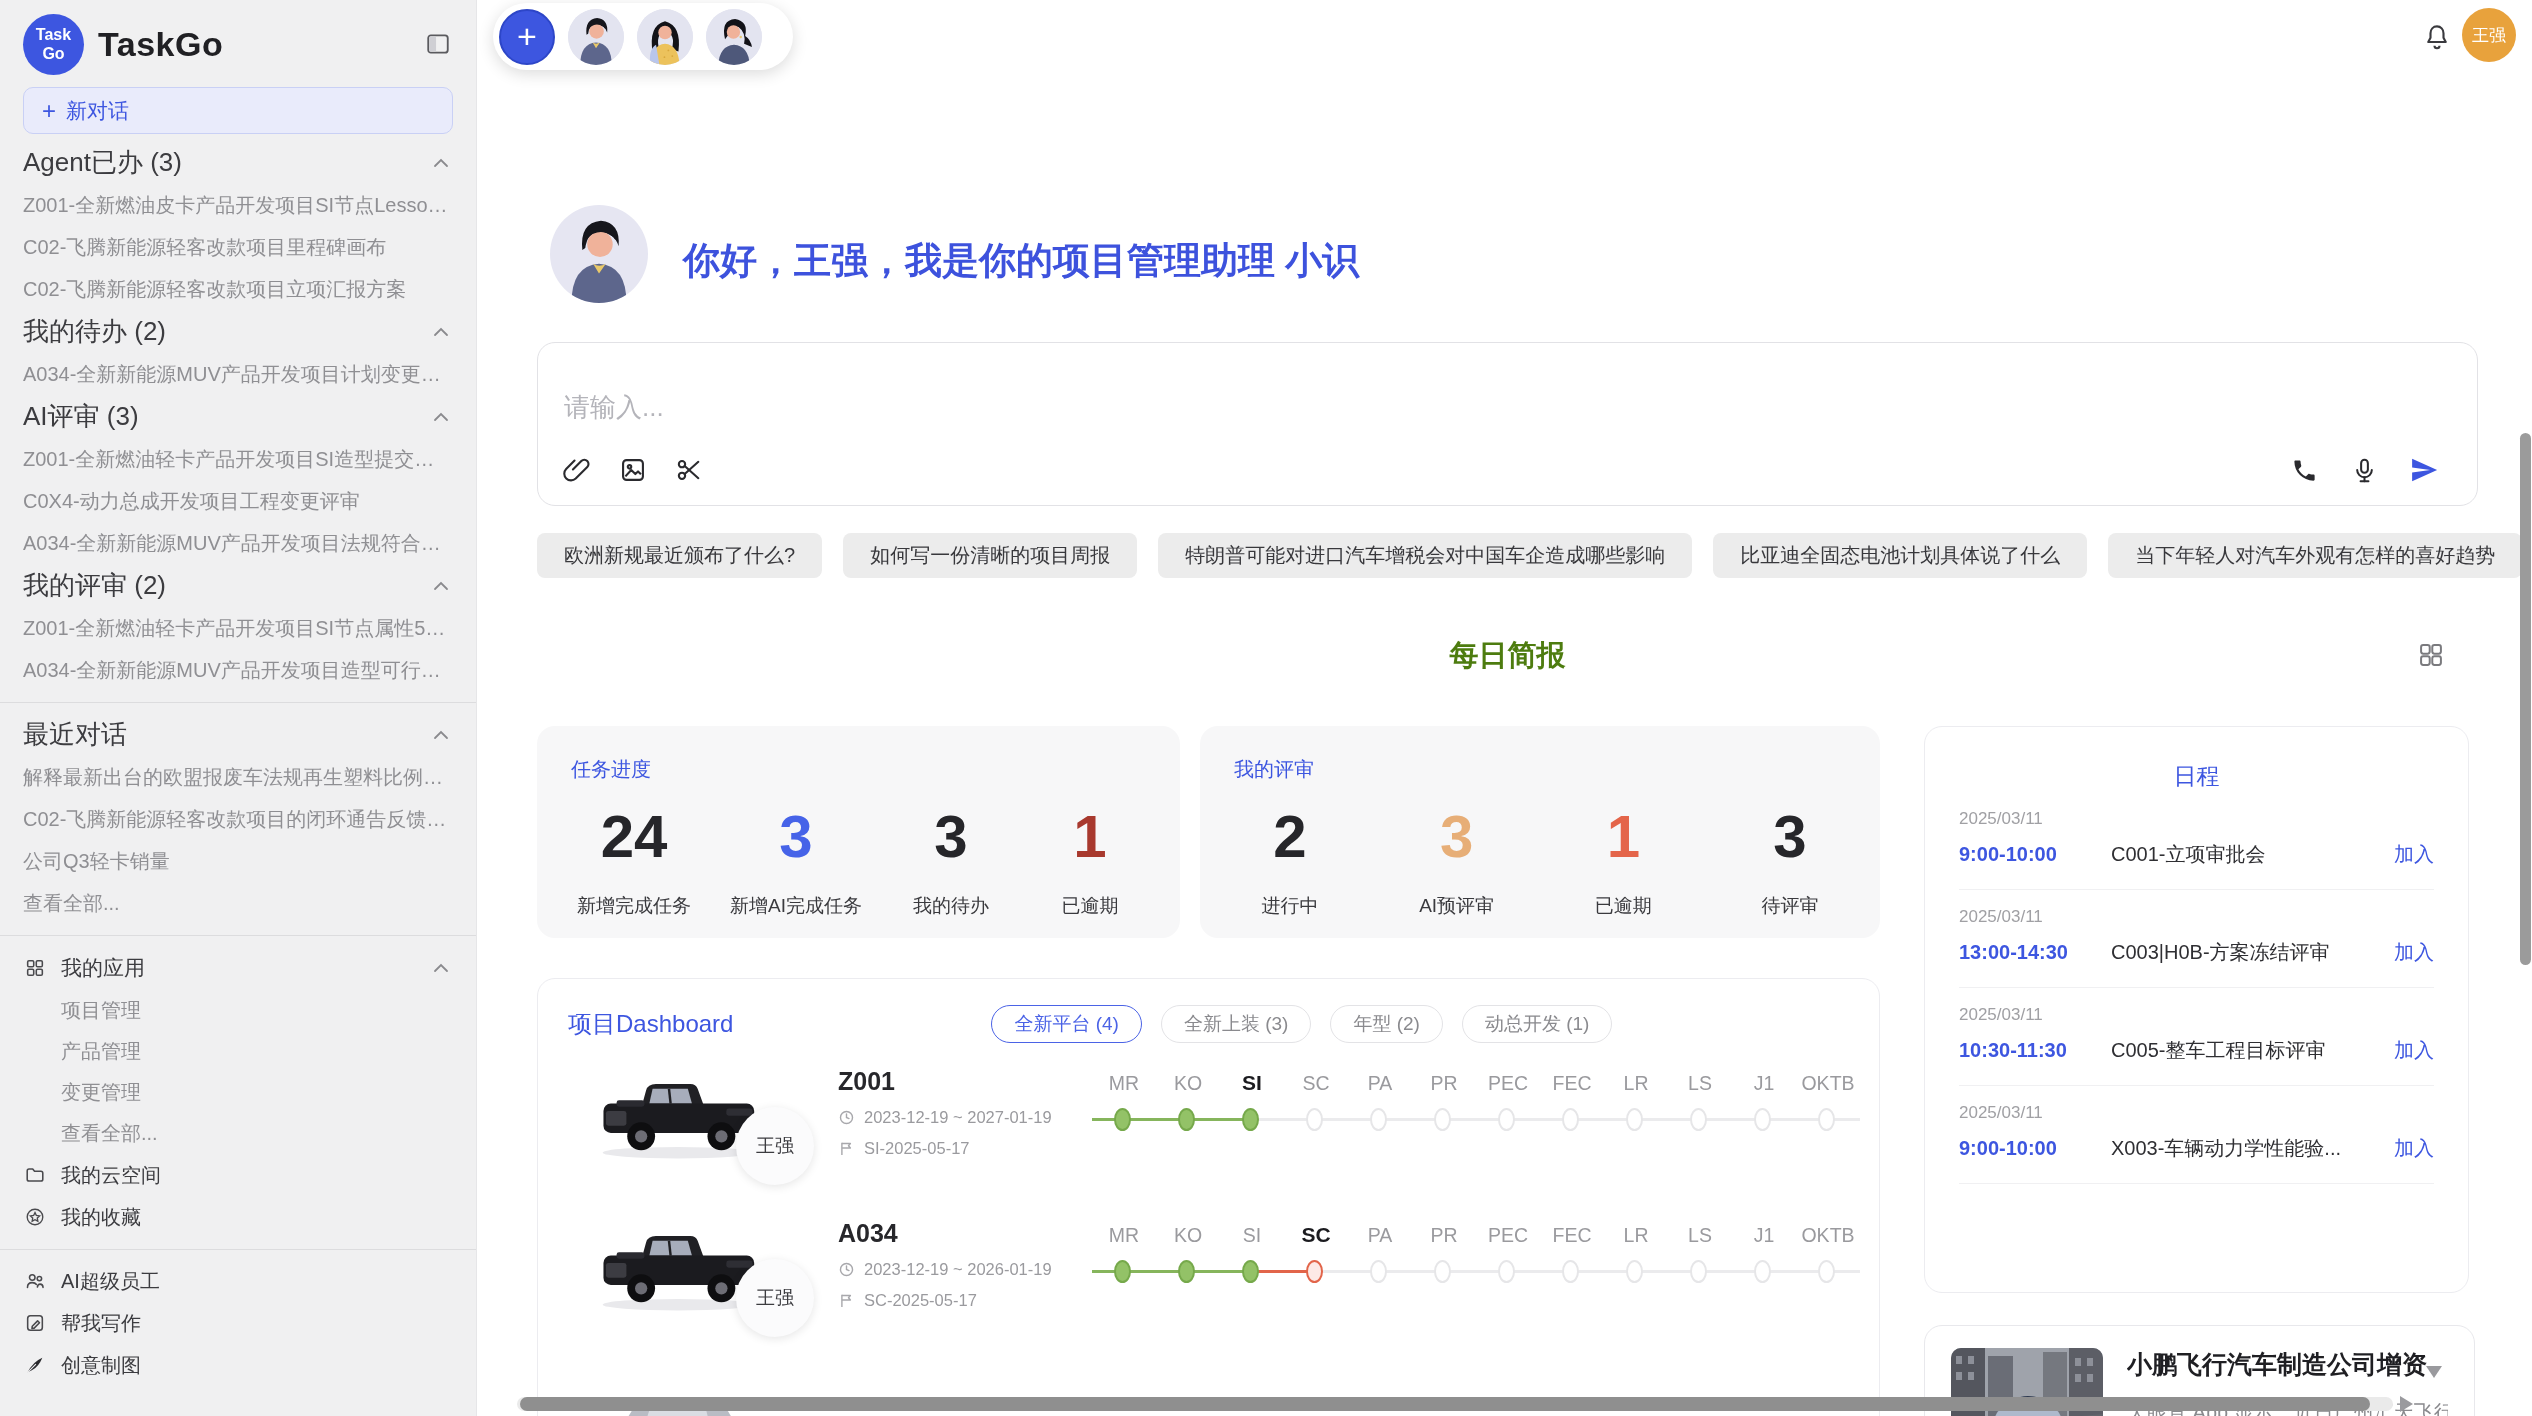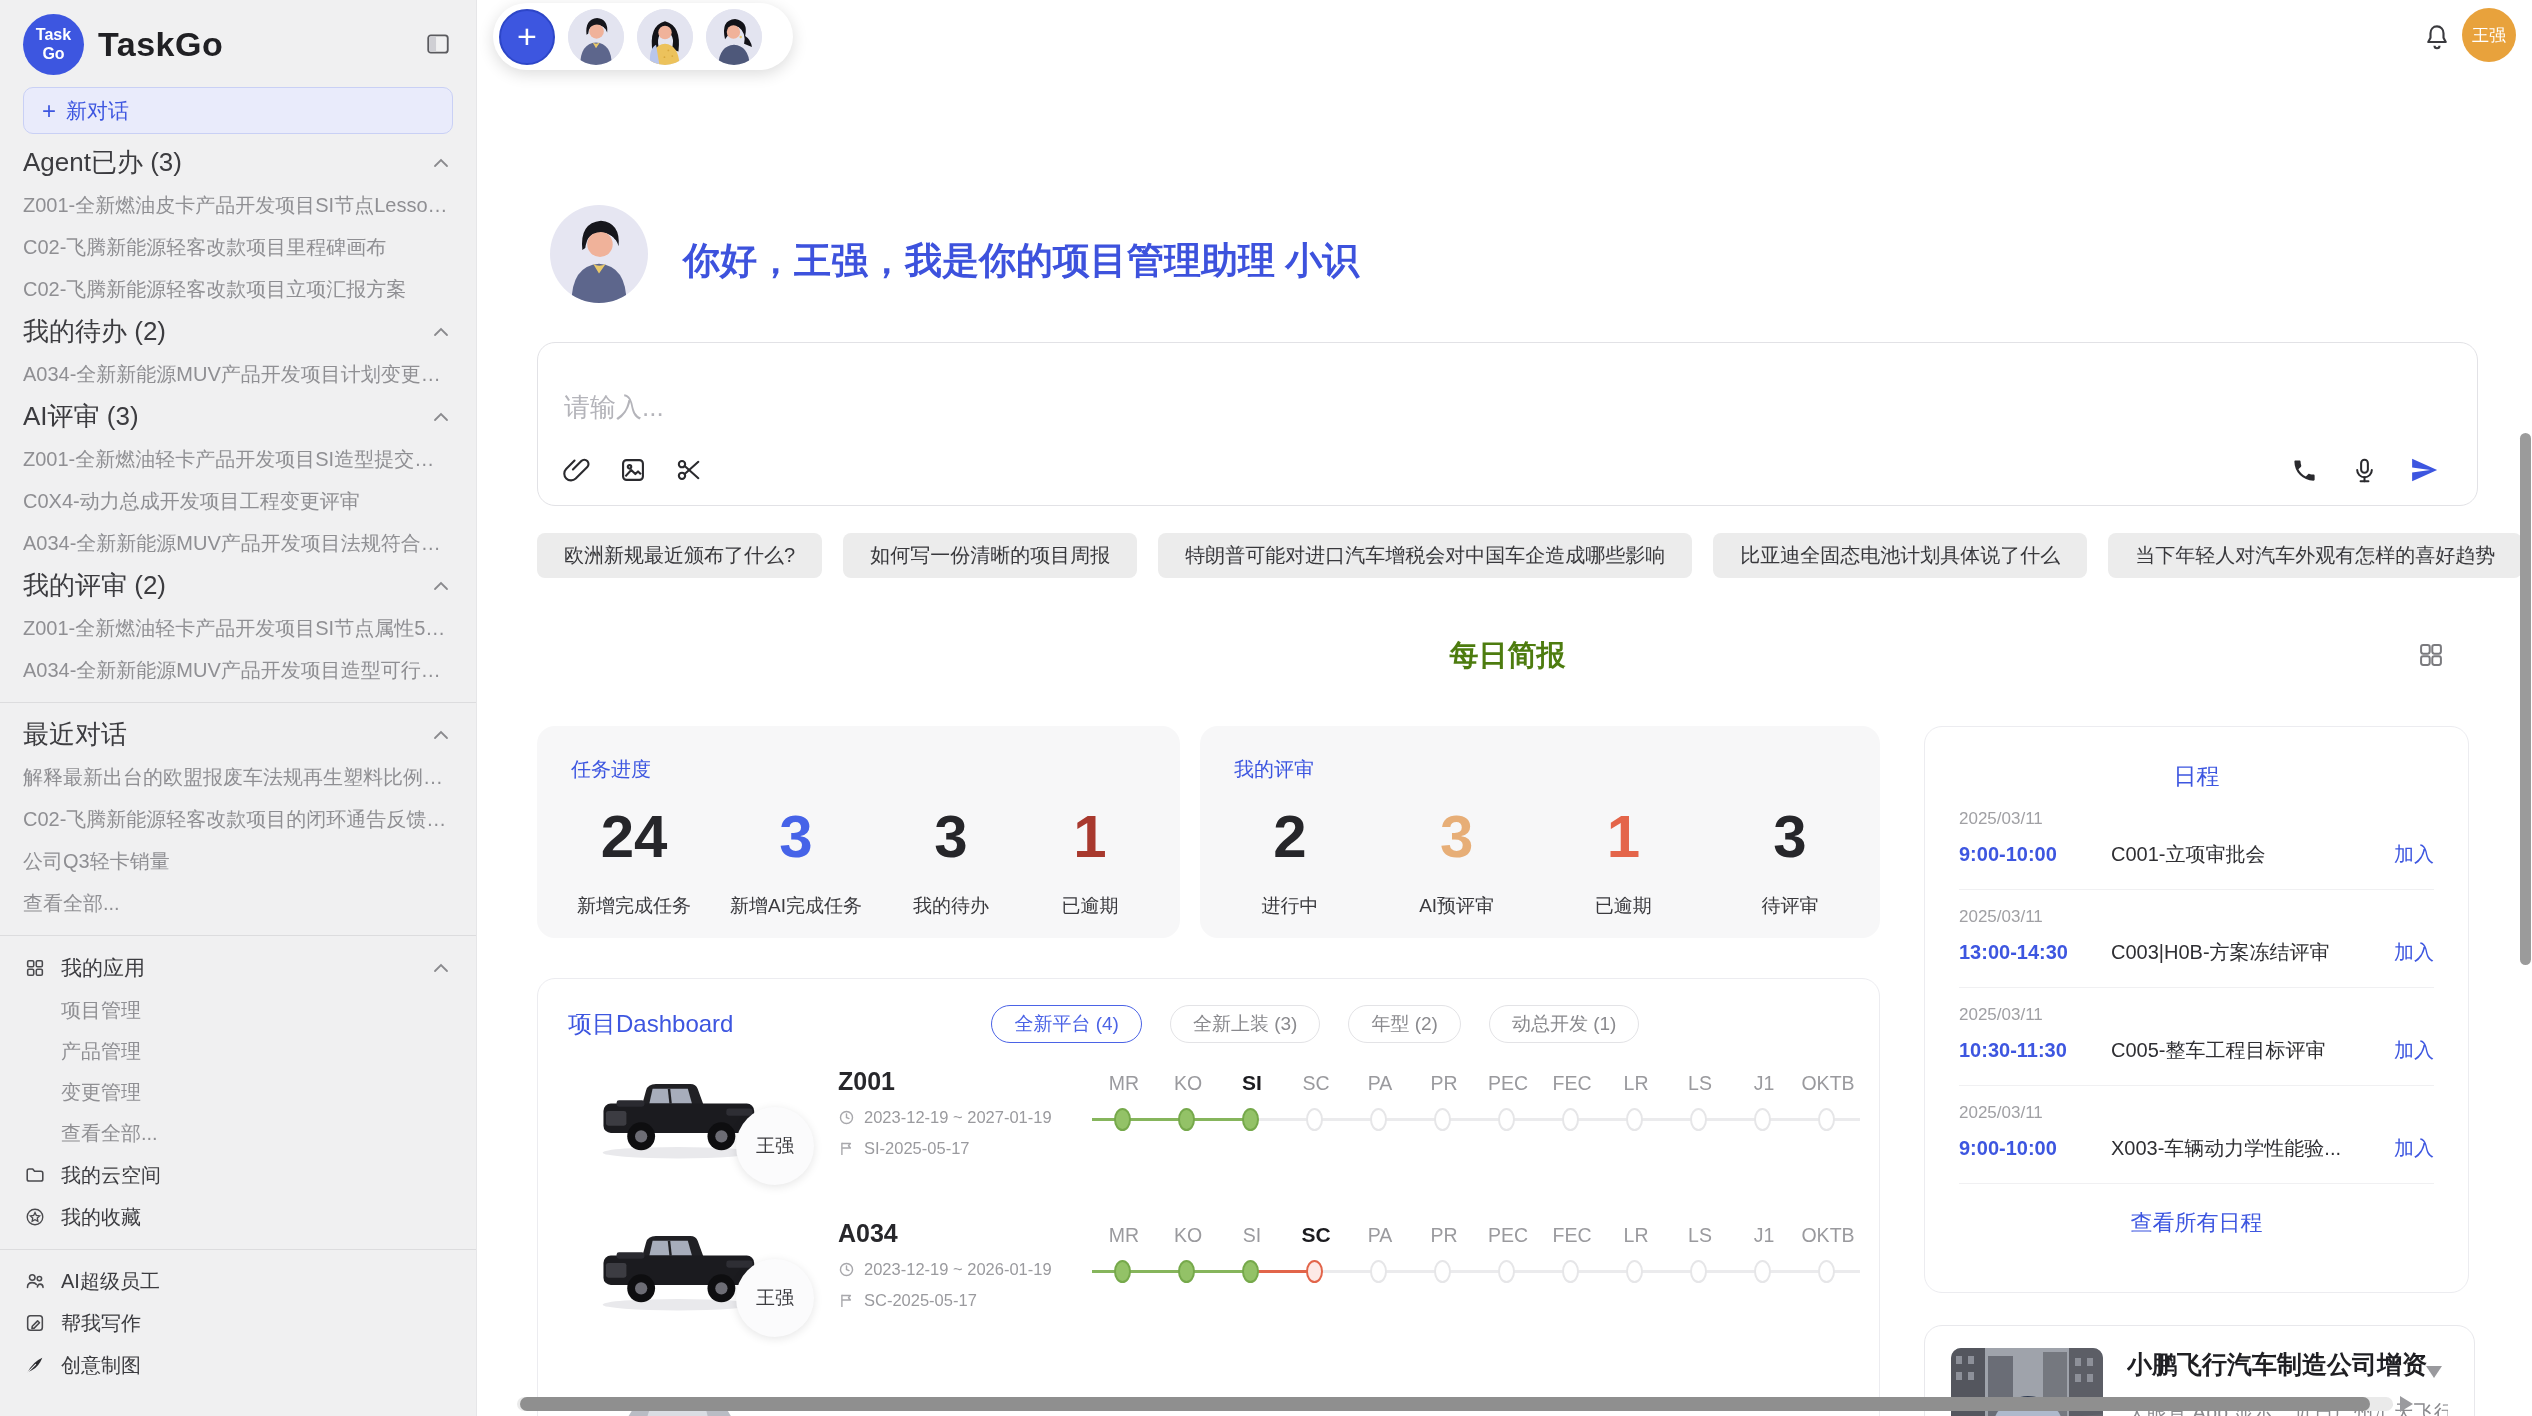--- a/index.html
+++ b/index.html
@@ -55,21 +55,21 @@
   .stat-card.c1{width:680px;}
   .stat-card-title{font-size:20px;color:#3d56e0;}
   .stat-row{display:flex;justify-content:space-between;margin-top:22px;padding:0 6px;}
   .stat-col{text-align:center;min-width:100px;}
   .stat-val{font-size:60px;font-weight:600;line-height:64px;}
   .stat-lbl{margin-top:24px;font-size:19px;color:#3a3a3e;}
   
   .dash-card{position:absolute;left:537px;top:978px;width:1343px;height:520px;background:#fff;border:1px solid #ececf0;border-radius:18px;box-sizing:border-box;padding:26px 30px;}
   .dash-header{display:flex;align-items:center;}
   .dash-title{font-size:24px;color:#3d56e0;font-weight:500;}
-  #dash-tabs{display:flex;gap:28px;margin-left:258px;}
+  #dash-tabs{display:flex;gap:19px;margin-left:258px;}
   .dash-tab{height:38px;line-height:36px;padding:0 22px;border-radius:19px;border:1px solid #e3e3e6;color:#8a8a8e;font-size:19px;box-sizing:border-box;cursor:pointer;background:#fff;white-space:nowrap;}
   .dash-tab.active{border-color:#4b63e6;color:#4b63e6;}
   #dash-rows{margin-top:14px;}
   .proj-row{position:relative;height:152px;}
   .proj-car{position:absolute;left:24px;top:8px;width:172px;height:100px;}
   .proj-owner{position:absolute;left:168px;top:50px;width:78px;height:78px;border-radius:50%;background:#fbfbfc;box-shadow:0 2px 10px rgba(0,0,0,.10);display:flex;align-items:center;justify-content:center;font-size:19px;color:#3c3c40;z-index:2;}
   .proj-info{position:absolute;left:270px;top:10px;}
   .proj-code{font-size:25px;font-weight:bold;color:#27272b;}
   .proj-meta{margin-top:12px;display:flex;align-items:center;gap:9px;font-size:16.5px;color:#9a9a9e;}
   .timeline{position:absolute;left:524px;top:12px;display:flex;}
@@ -740,21 +740,20 @@
       </div>
       <div class="sched-item">
         <div class="sched-date">2025/03/11</div>
         <div class="sched-row">
           <span class="sched-time">9:00-10:00</span>
           <span class="sched-name">X003-车辆动力学性能验...</span>
           <span class="sched-join">加入</span>
         </div>
       </div>
     </div>
-  <div class="sched-viewall">查看所有日程</div>
 </div>
 
 <div class="news-card">
   <div class="news-thumb">
     <svg viewBox="0 0 152 112" preserveAspectRatio="none" width="152" height="112">
       <rect width="152" height="112" fill="#9fa3ab"></rect>
       <rect x="0" y="0" width="34" height="80" fill="#54565e"></rect>
       <rect x="37" y="8" width="25" height="70" fill="#6a6d76"></rect>
       <rect x="118" y="0" width="34" height="82" fill="#5c5e66"></rect>
       <rect x="92" y="4" width="24" height="76" fill="#75787f"></rect>

